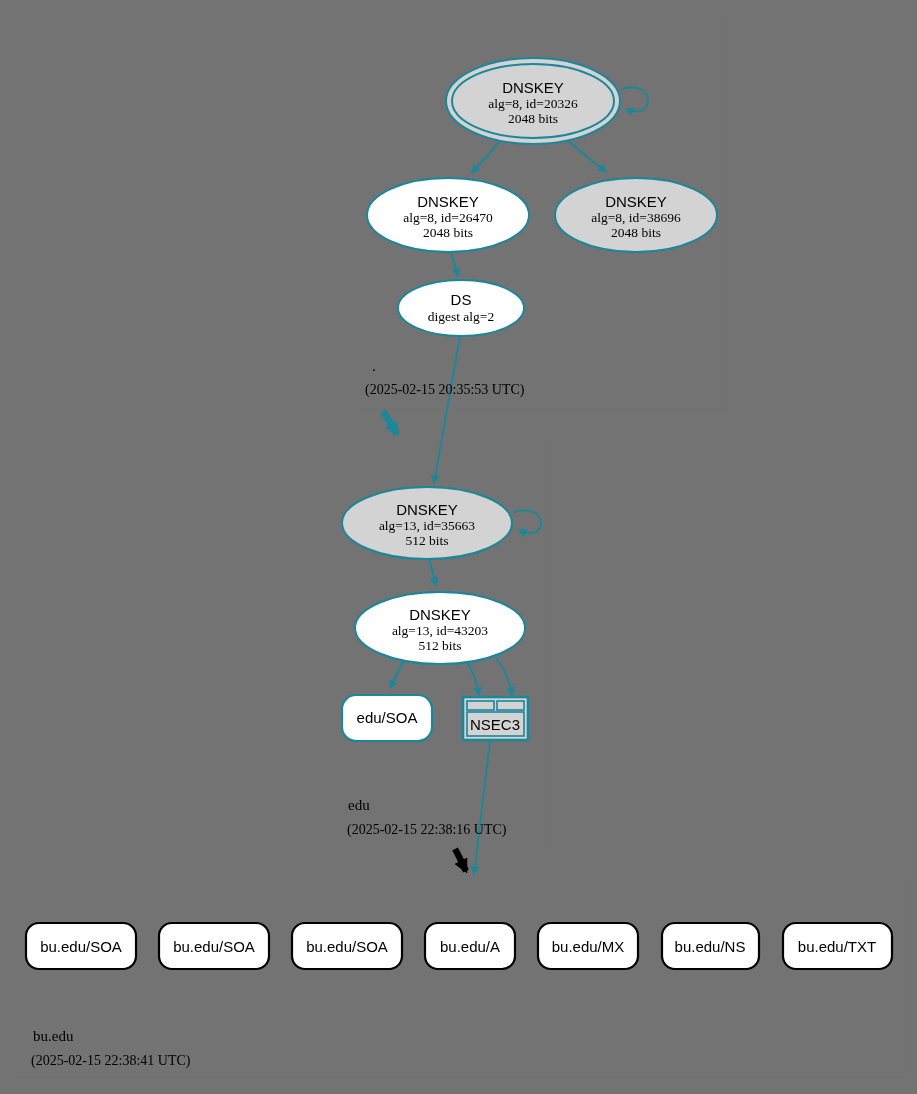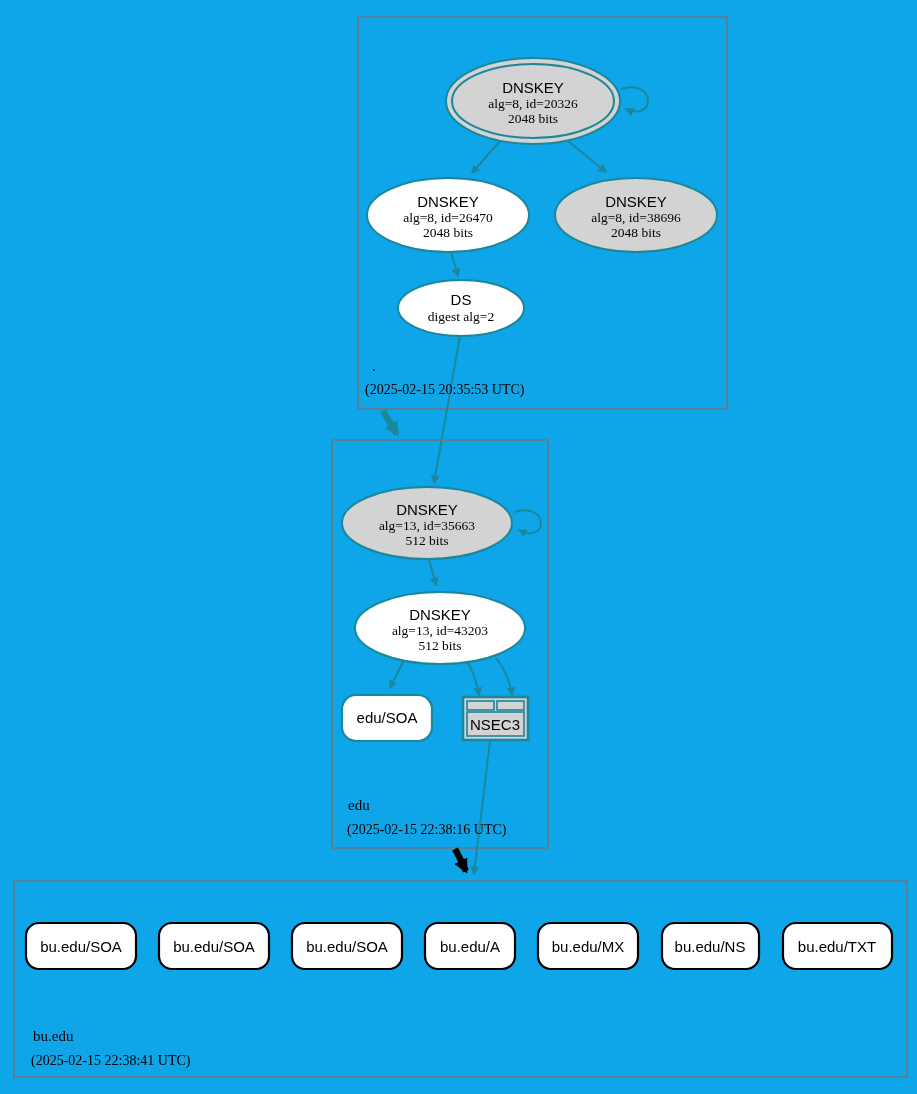--- a/index.html
+++ b/index.html
@@ -1,16 +1,16 @@
 <!DOCTYPE html>
 <html><head>
 <meta charset="utf-8">
 <style>
   html,body { margin:0; padding:0; background:#ffffff; }
-  .stage { width:917px; height:1094px; position:relative; background:#0ea5e9; }
+  .stage { width:917px; height:1094px; position:relative; background:#737373; }
 
   
   .zone-box { fill:none; stroke:#737373; stroke-width:1.4; }
 
   
   .edge       { stroke:#1a879a; stroke-width:1.9; fill:none; }
   .edge-thick { stroke:#1a879a; stroke-width:6.5; fill:none; }
   .edge-black { stroke:#000000; stroke-width:6.5; fill:none; }
 
   

